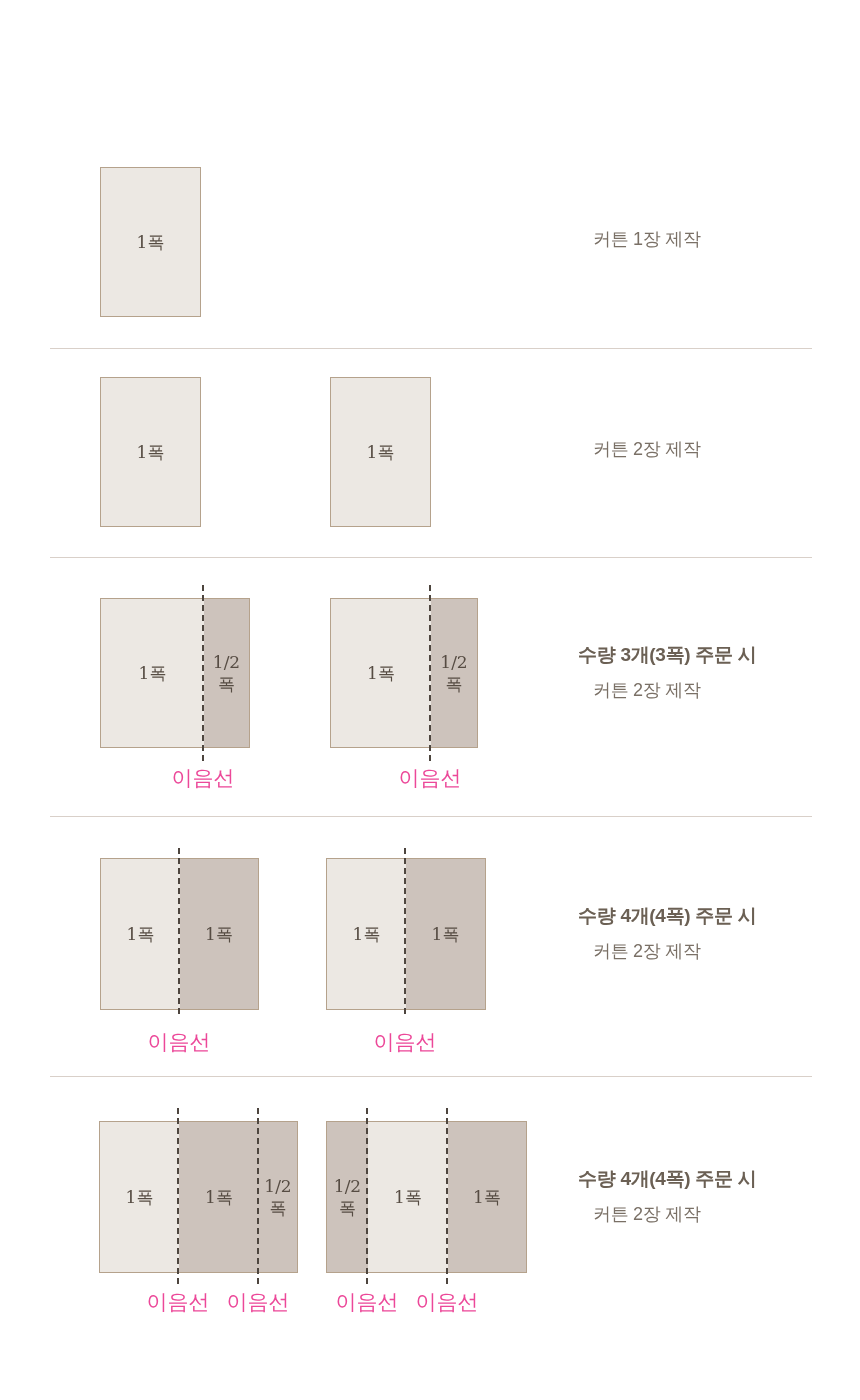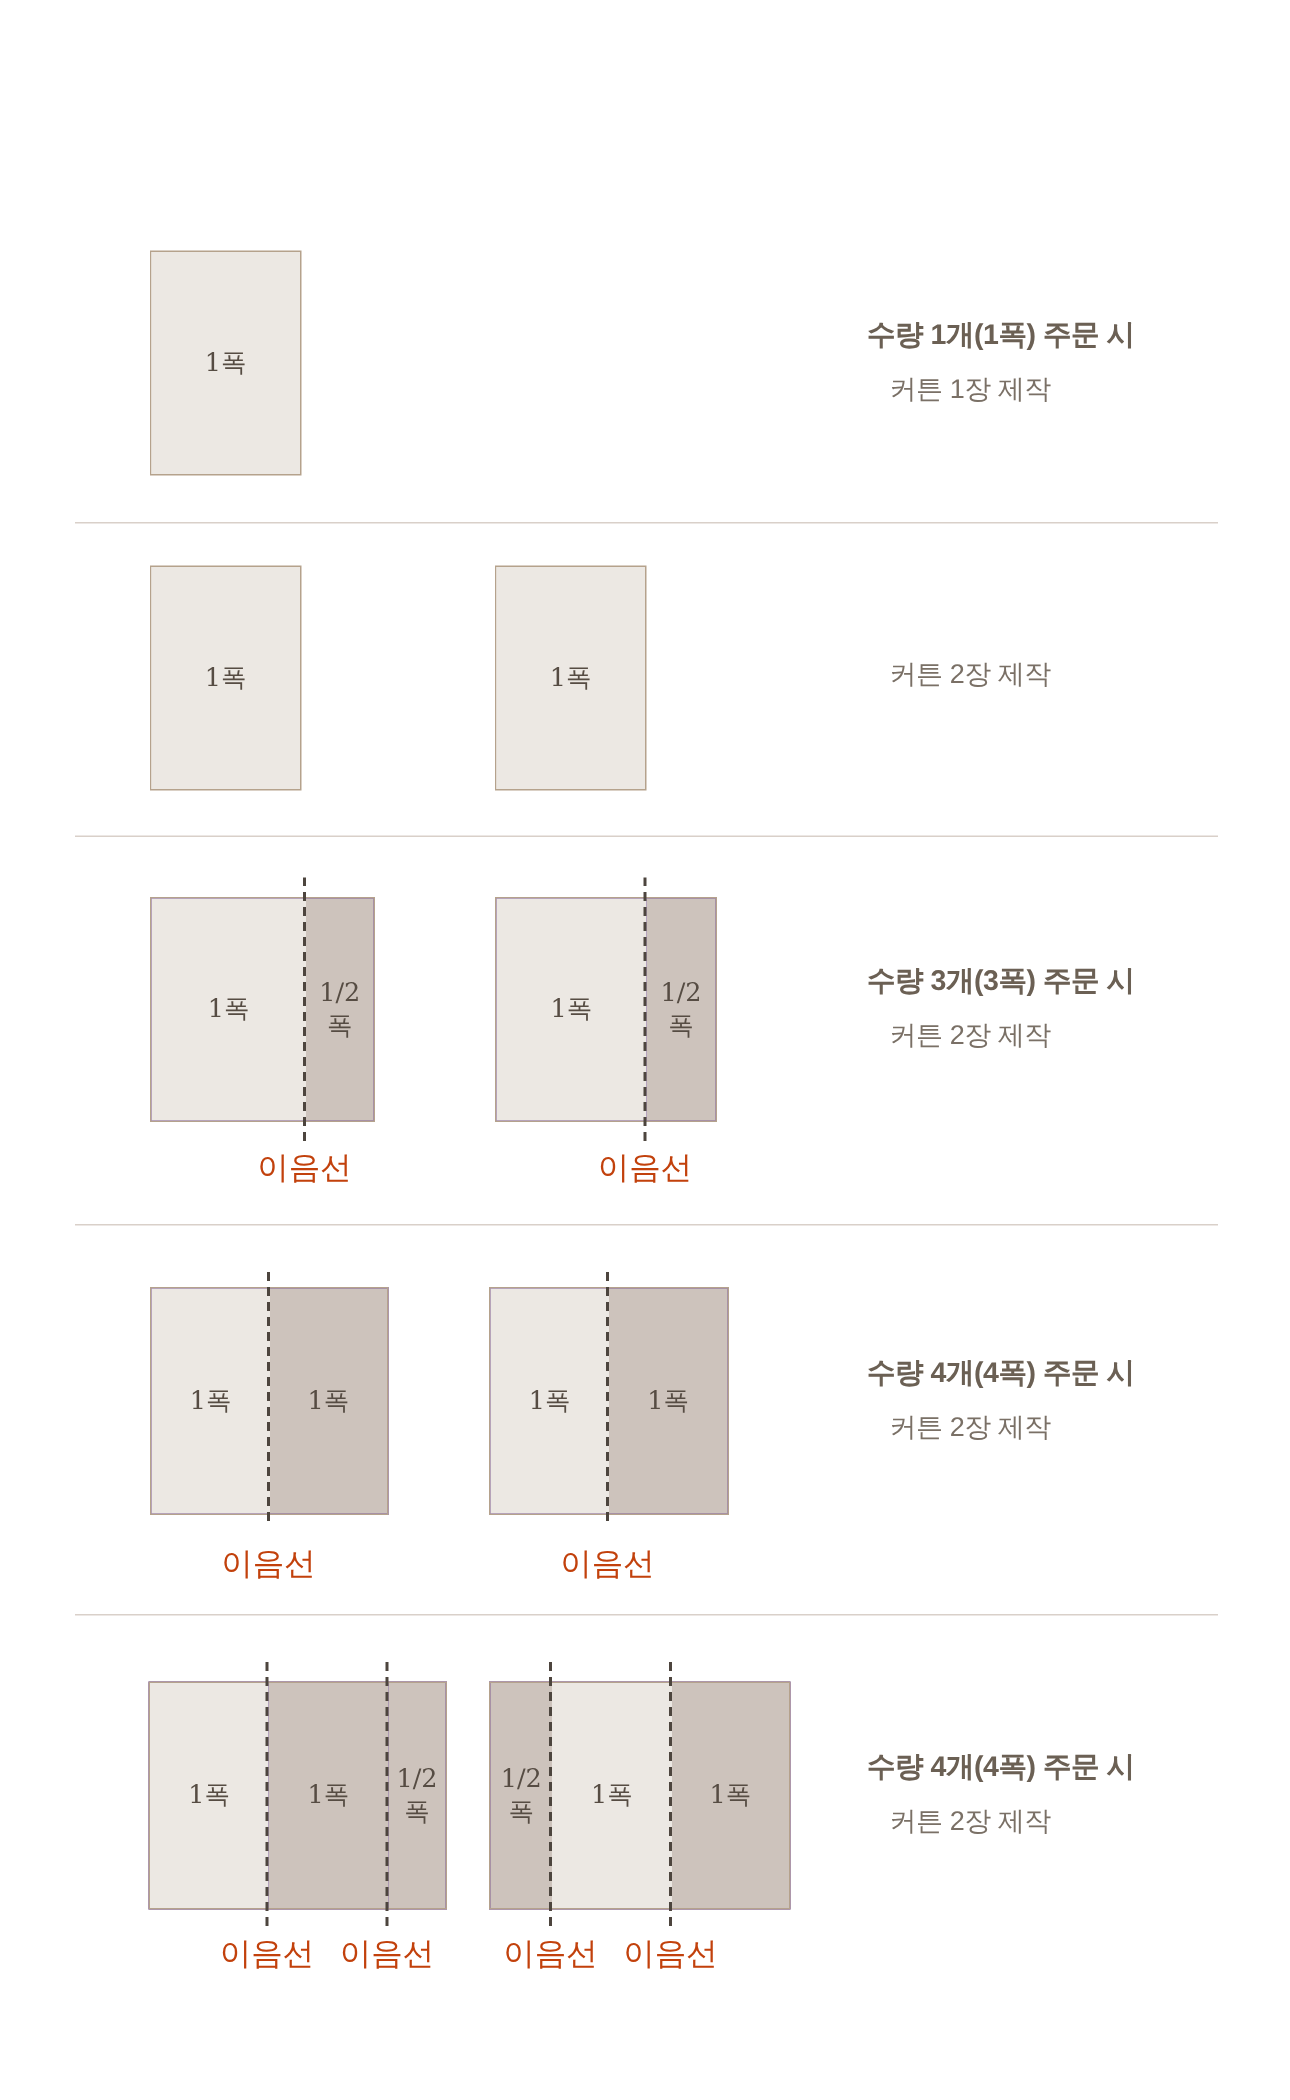--- a/index.html
+++ b/index.html
@@ -20,21 +20,21 @@
     font-size:17px;line-height:22px;color:#564c43;text-align:center;
   }
   .pline{display:block;}
   .seam{
     position:absolute;width:2px;
     background:repeating-linear-gradient(180deg,#4d453e 0 6px,transparent 6px 10px);
   }
   .seamlabel{
     position:absolute;width:84px;text-align:center;
     font-family:"DejaVu Serif","Liberation Serif",serif;
-    font-size:21px;line-height:24px;color:#c2410c;white-space:nowrap;
+    font-size:21px;line-height:24px;color:#ec4899;white-space:nowrap;
   }
   .rowtext{position:absolute;left:578px;width:272px;}
   .rowtext .heading{
     margin:0 0 12px 0;font-size:19px;line-height:20px;font-weight:700;
     color:#6b6054;letter-spacing:-0.3px;
   }
   .rowtext .subtitle{
     margin:15px;font-size:18px;line-height:20px;color:#7a7066;letter-spacing:-0.3px;
   }
   .divider{position:absolute;left:50px;width:762px;height:1px;background:#d9d0c9;}
@@ -47,21 +47,20 @@
   
   <section class="row">
     <div class="block" style="left:100px;top:167px;width:101px;height:150px;">
       <div class="panel light" style="flex:1;">
         <span class="plabel">
             <span class="pline">1폭</span>
           </span>
       </div>
     </div>
     <div class="rowtext" style="top:214px;">
-      <p class="heading">수량 1개(1폭) 주문 시</p>
       <p class="subtitle">커튼 1장 제작</p>
     </div>
   </section>
 
   <div class="divider" style="top:348px;"></div>
 
   
   <section class="row">
     <div class="block" style="left:100px;top:377px;width:101px;height:150px;">
       <div class="panel light" style="flex:1;">

